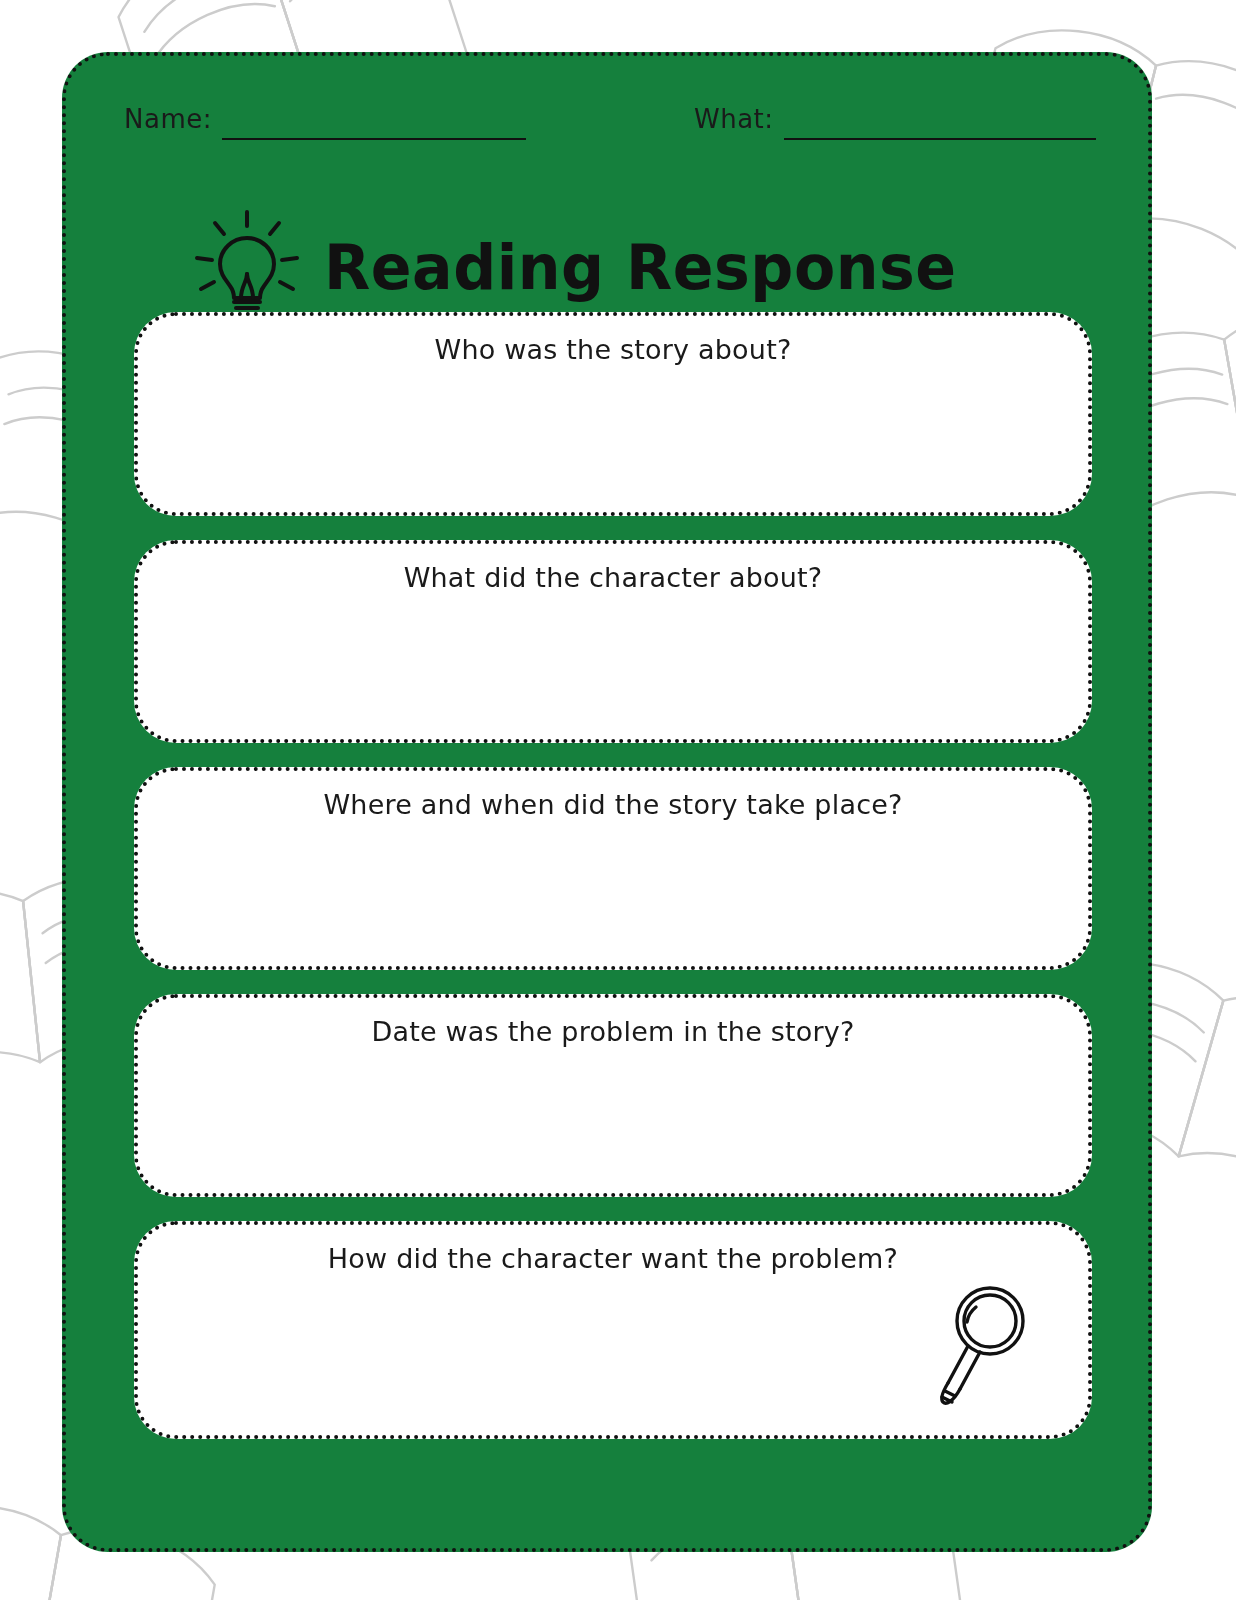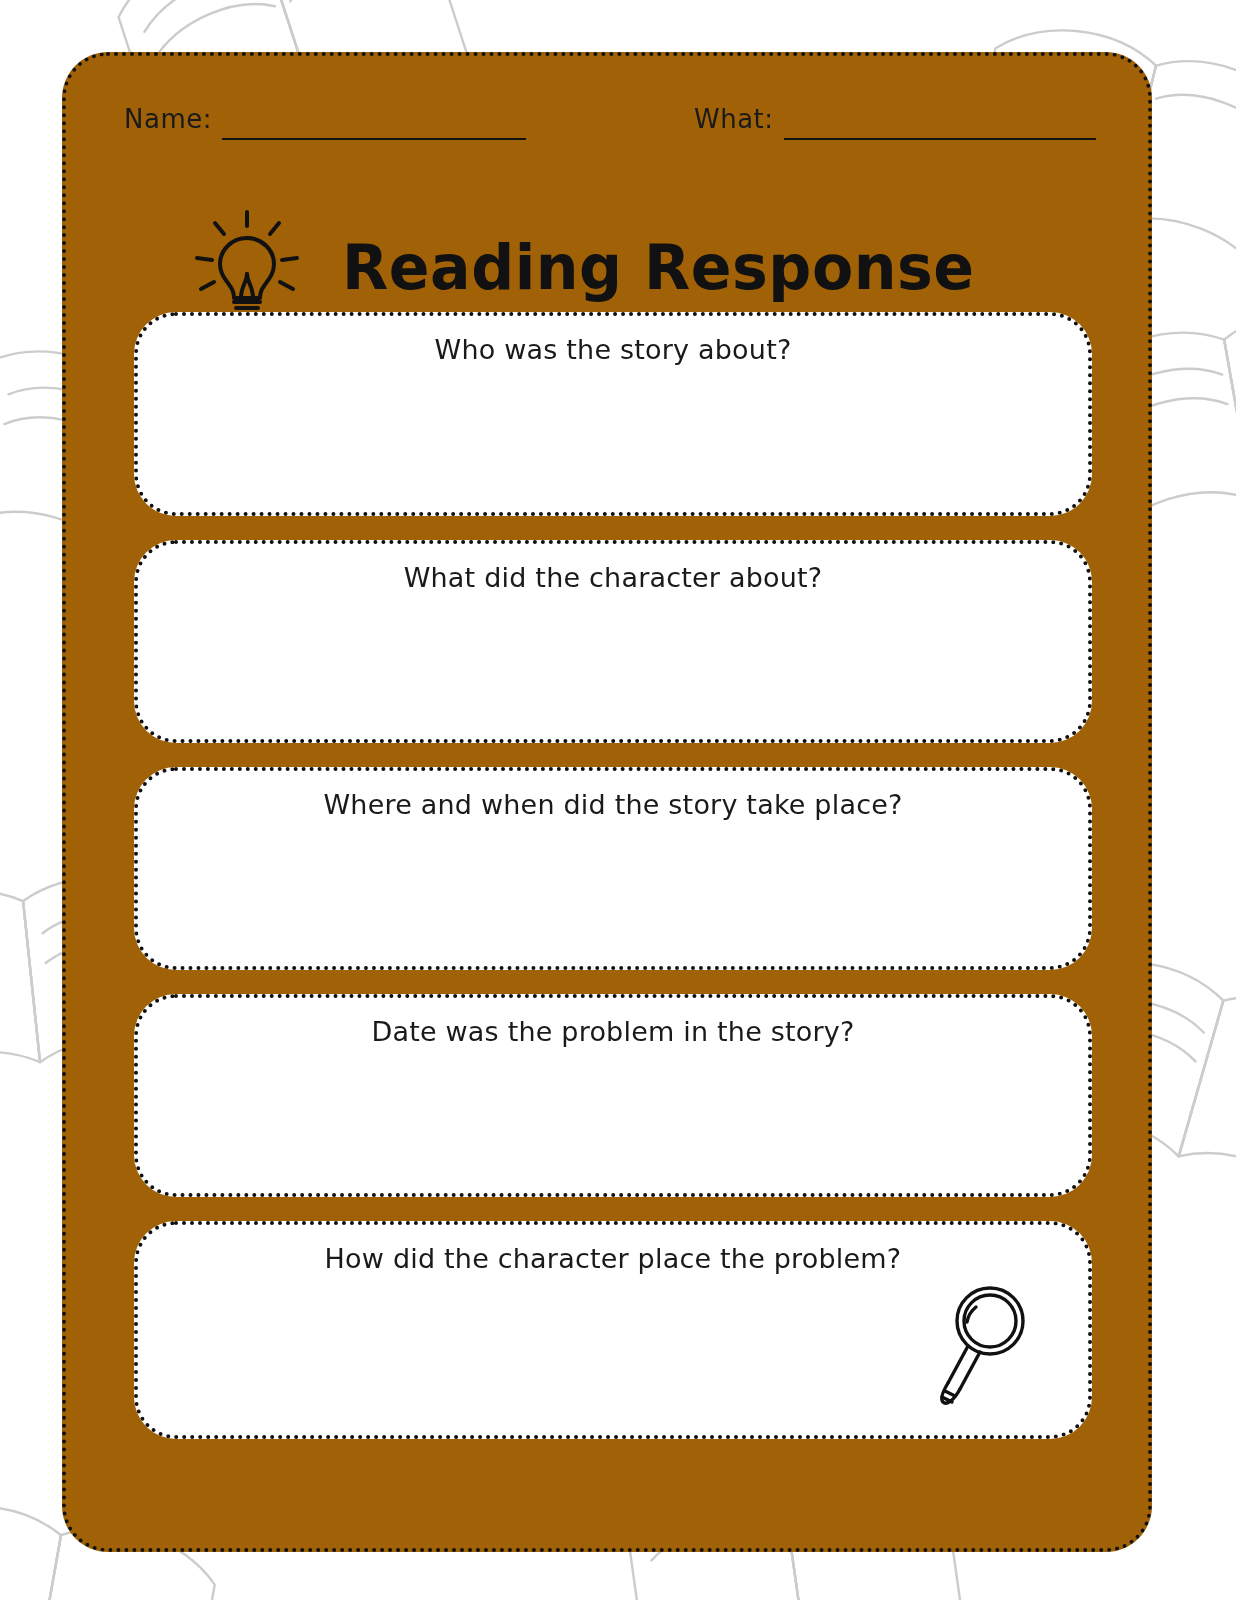--- a/index.html
+++ b/index.html
@@ -24,21 +24,21 @@
     pointer-events: none;
   }
 
   
   .sheet {
     position: absolute;
     left: 62px;
     top: 52px;
     width: 1090px;
     height: 1500px;
-    background: #a16207;
+    background: #15803d;
     border: 4px dotted #111111;
     border-radius: 46px;
     box-sizing: border-box;
     z-index: 2;
   }
 
   
   .meta-row {
     position: absolute;
     left: 58px;
@@ -66,21 +66,21 @@
     height: 30px;
   }
 
   
   .title-row {
     position: absolute;
     left: 118px;
     top: 148px;
     display: flex;
     align-items: center;
-    gap: 32px;
+    gap: 14px;
   }
   .bulb-icon {
     width: 126px;
     height: 126px;
     flex: none;
   }
   .page-title {
     font-family: "DejaVu Sans", sans-serif;
     font-size: 62px;
     font-weight: 700;
@@ -255,21 +255,21 @@
       <div class="qbox-prompt">Where and when did the story take place?</div>
       <div class="qbox-writing"></div>
     </div>
 
     <div class="qbox h4">
       <div class="qbox-prompt">Date was the problem in the story?</div>
       <div class="qbox-writing"></div>
     </div>
 
     <div class="qbox h5">
-      <div class="qbox-prompt">How did the character place the problem?</div>
+      <div class="qbox-prompt">How did the character want the problem?</div>
       <div class="qbox-writing"></div>
       <svg class="magnifier" viewBox="0 0 112 132" fill="none">
         <g stroke="#111111" stroke-width="3.4" stroke-linecap="round" stroke-linejoin="round" fill="none">
           <circle cx="62" cy="40" r="33"></circle>
           <circle cx="62" cy="40" r="26"></circle>
           <path d="M48 26 C43 30 40 35 39 41"></path>
           <path d="M40 65 L20 102"></path>
           <path d="M52 71 L32 108"></path>
           <path d="M20 102 C14 112 12 118 15 121 C18 124 25 121 32 108"></path>
           <path d="M17 110 L27 115"></path>

